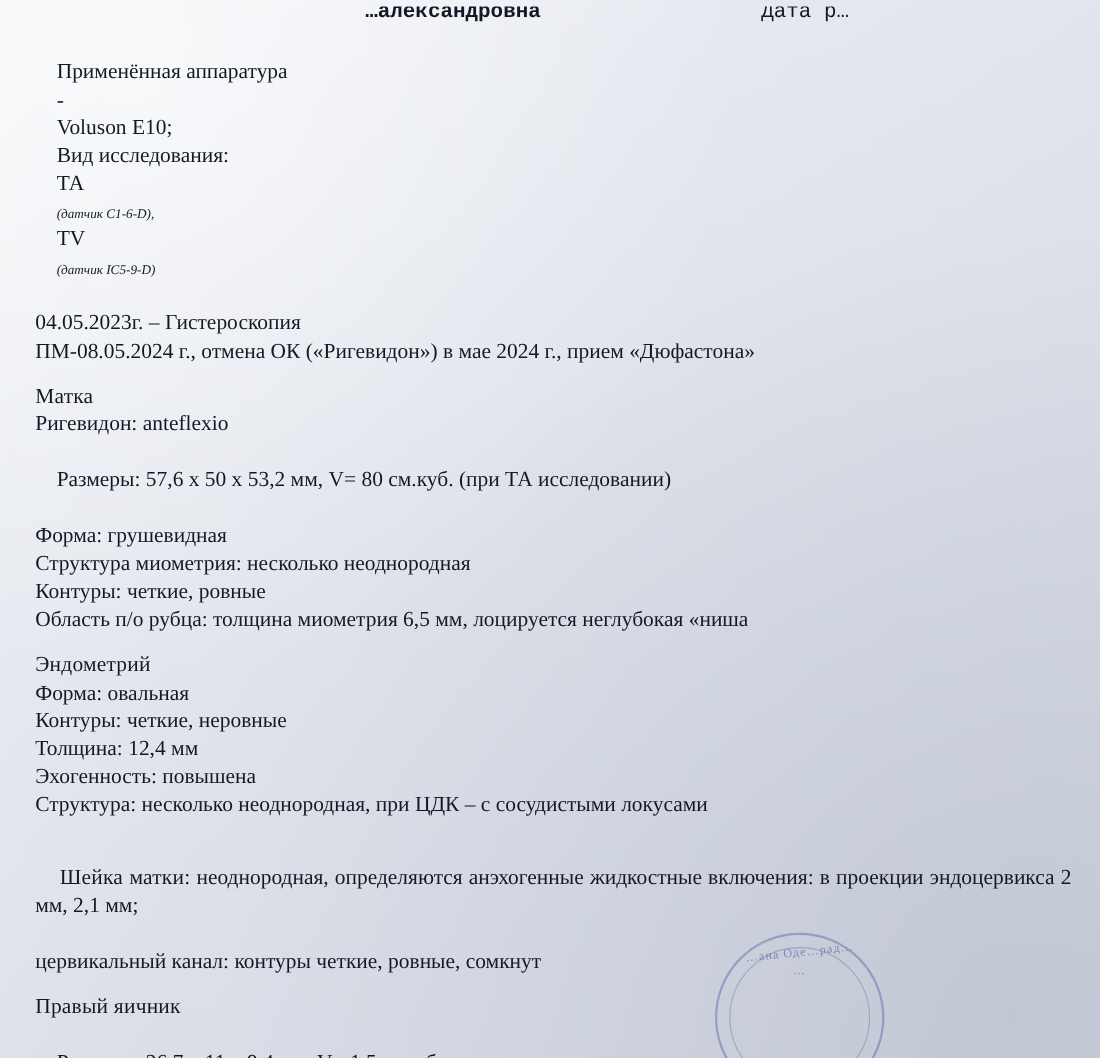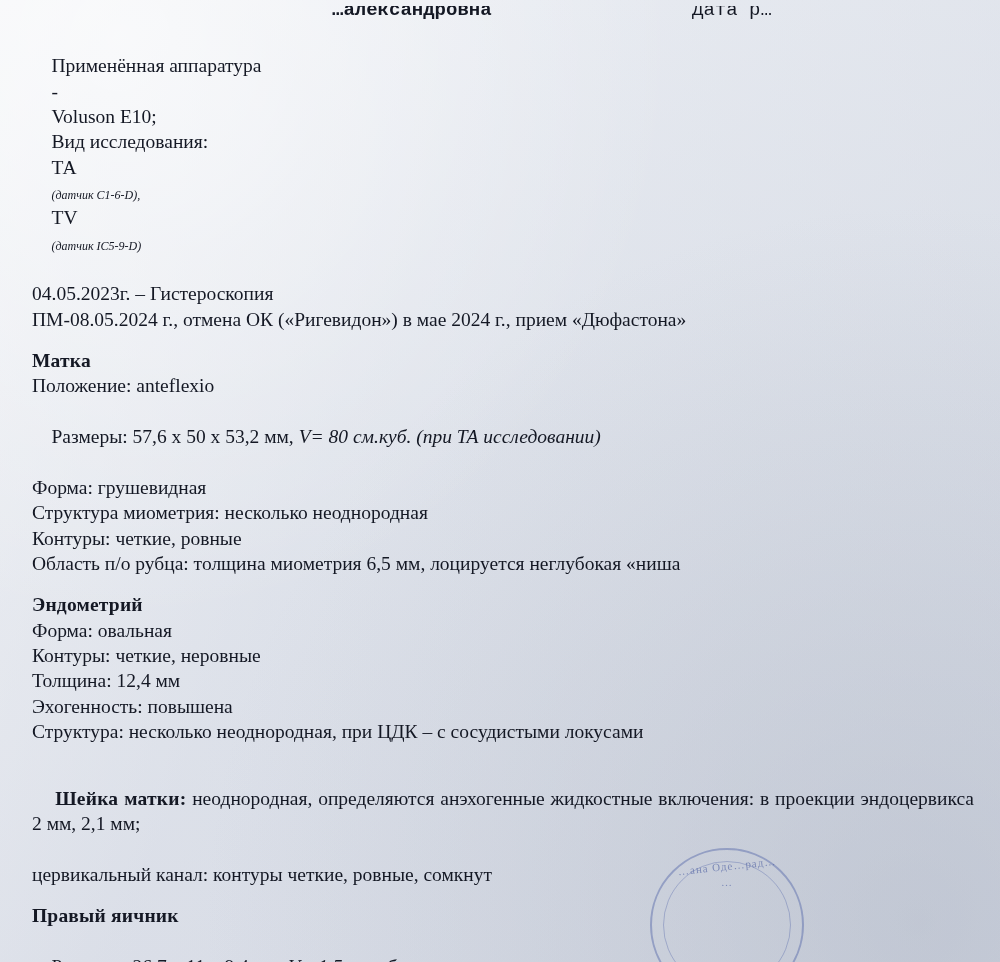--- a/index.html
+++ b/index.html
@@ -32,28 +32,28 @@
       radial-gradient(ellipse at 92% 96%, rgba(160,168,184,0.35), rgba(255,255,255,0) 55%);
     pointer-events: none;
   }
   #doc {
     position: relative;
     padding: 6px 26px 0 32px;
     font-size: 19.5px;
     line-height: 1.30;
   }
   .line { white-space: pre-wrap; }
-  .it { font-style: italic; }
+  .it { }
   .small-it {
     font-style: italic;
     font-size: 12px;
   }
   .sp { height: 16px; }
   .section-title {
-    font-weight: bold;
+    font-weight: normal;
     letter-spacing: .2px;
   }
   
   .cut-row {
     position: relative;
     height: 22px;
     overflow: hidden;
     font-weight: bold;
     font-size: 19px;
     font-family: Liberation Mono, monospace;
@@ -134,21 +134,21 @@
     <span>TV</span>
     <span class="small-it">(датчик IC5-9-D)</span>
   </div>
 
   <div class="line">04.05.2023г. – Гистероскопия</div>
   <div class="line">ПМ-08.05.2024 г., отмена ОК («Ригевидон») в мае 2024 г., прием «Дюфастона»</div>
 
   <div class="sp"></div>
 
   <div class="section-title">Матка</div>
-  <div class="line">Положение: anteflexio</div>
+  <div class="line">Ригевидон: anteflexio</div>
   <div class="line">
     <span>Размеры: 57,6 x 50 x 53,2 мм, </span><span class="it">V= 80 см.куб. (при ТА исследовании)</span>
   </div>
   <div class="line">Форма: грушевидная</div>
   <div class="line">Структура миометрия: несколько неоднородная</div>
   <div class="line">Контуры: четкие, ровные</div>
   <div class="line">Область п/о рубца: толщина миометрия 6,5 мм, лоцируется неглубокая «ниша</div>
 
   <div class="sp"></div>
 

